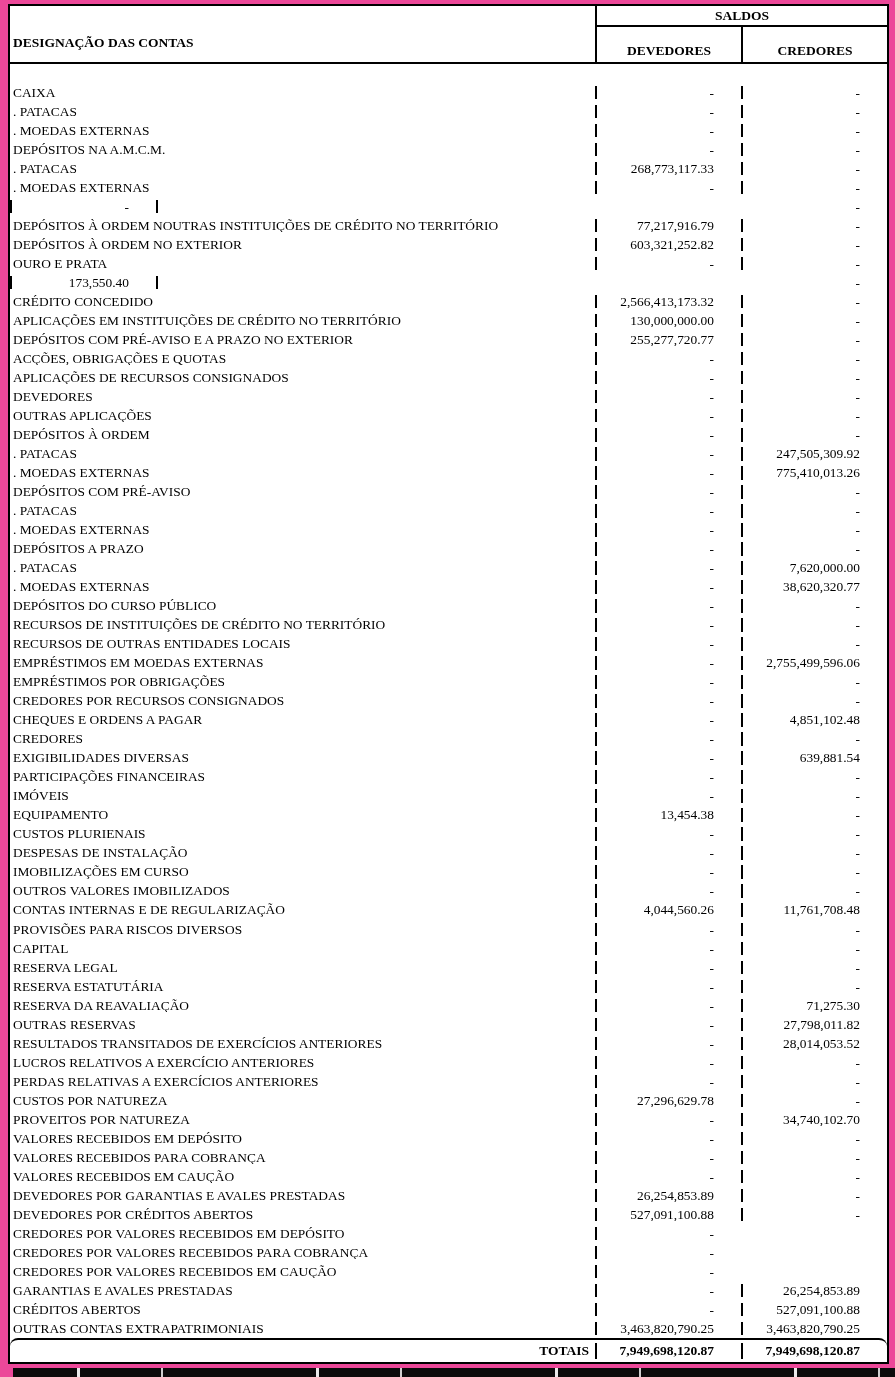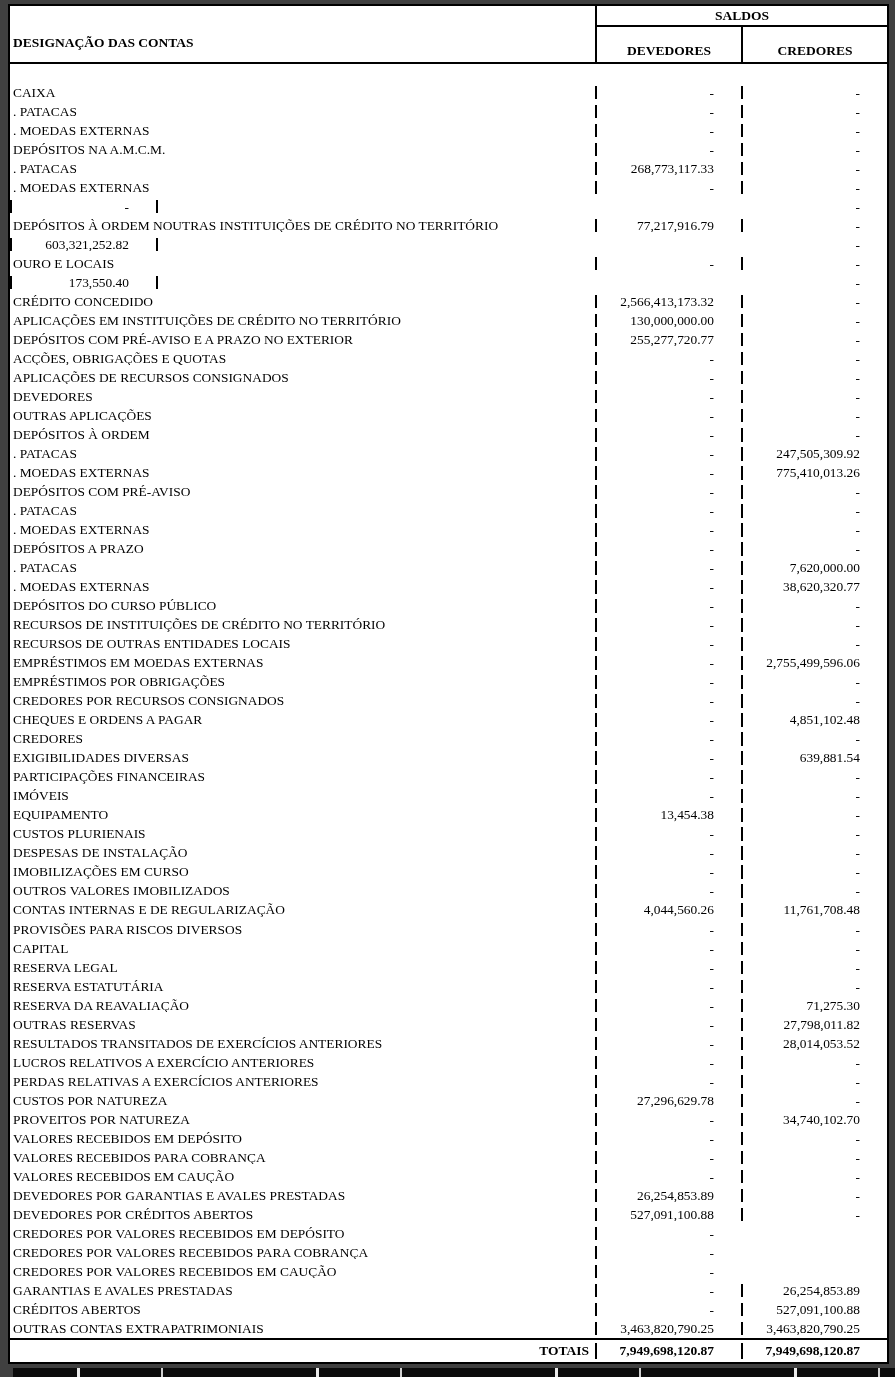--- a/index.html
+++ b/index.html
@@ -5,21 +5,21 @@
   html, body { margin: 0; padding: 0; }
   body {
     width: 895px; height: 1377px;
     background: #ffffff;
     font-family: "Liberation Serif", "DejaVu Serif", serif;
     color: #000;
   }
   .sheet {
     position: relative;
     width: 895px; height: 1377px;
-    background: #404040;
+    background: #ec4899;
     overflow: hidden;
   }
   .table {
     position: absolute;
     left: 8px; top: 4px;
     width: 881px; height: 1360px;
     border: 2px solid #000;
     background: #fff;
     display: flex; flex-direction: column;
     box-sizing: border-box;
@@ -51,20 +51,21 @@
   .tbody { flex: 1; display: flex; flex-direction: column; }
   .tbody .row { flex: 1; align-items: center; font-size: 13.4px; }
   .tbody .row .c { line-height: 1; }
 
   .trow {
     height: 24px; flex: none;
     border-top: 2px solid #000;
     align-items: center;
     font-weight: bold; font-size: 13.5px;
     box-sizing: border-box;
+    border-radius: 8px;
   }
   .trow .col-label { text-align: right; padding-right: 6px; }
 
   .scan-noise {
     position: absolute;
     left: 13px; right: 0; bottom: 0; height: 9px;
     background: repeating-linear-gradient(90deg,
       #0b0b0b 0 64px, #e9e9e9 64px 67px,
       #0b0b0b 67px 148px, #cfcfcf 148px 150px,
       #0b0b0b 150px 239px);
@@ -127,25 +128,26 @@
         <div class="row">
           <div class="c col-dev">-</div>
           <div class="c col-cred">-</div>
         </div>
         <div class="row">
           <div class="c col-label">DEPÓSITOS À ORDEM NOUTRAS INSTITUIÇÕES DE CRÉDITO NO TERRITÓRIO</div>
           <div class="c col-dev">77,217,916.79</div>
           <div class="c col-cred">-</div>
         </div>
         <div class="row">
+          <div class="c col-label">DEPÓSITOS À ORDEM NO EXTERIOR</div>
           <div class="c col-dev">603,321,252.82</div>
           <div class="c col-cred">-</div>
         </div>
         <div class="row">
-          <div class="c col-label">OURO E LOCAIS</div>
+          <div class="c col-label">OURO E PRATA</div>
           <div class="c col-dev">-</div>
           <div class="c col-cred">-</div>
         </div>
         <div class="row">
           <div class="c col-dev">173,550.40</div>
           <div class="c col-cred">-</div>
         </div>
         <div class="row">
           <div class="c col-label">CRÉDITO CONCEDIDO</div>
           <div class="c col-dev">2,566,413,173.32</div>

